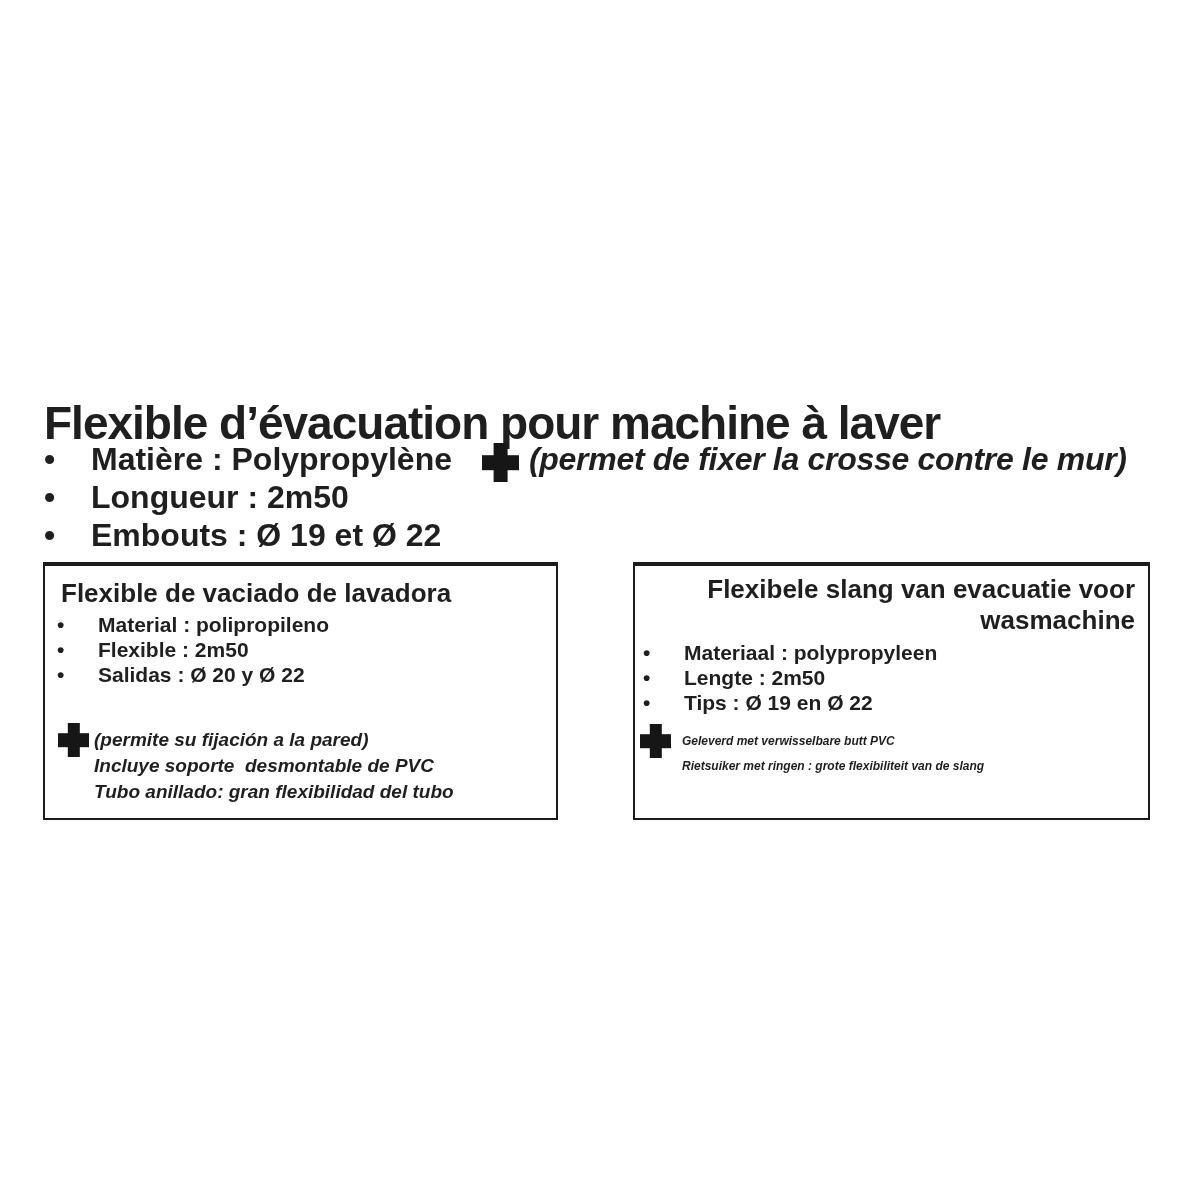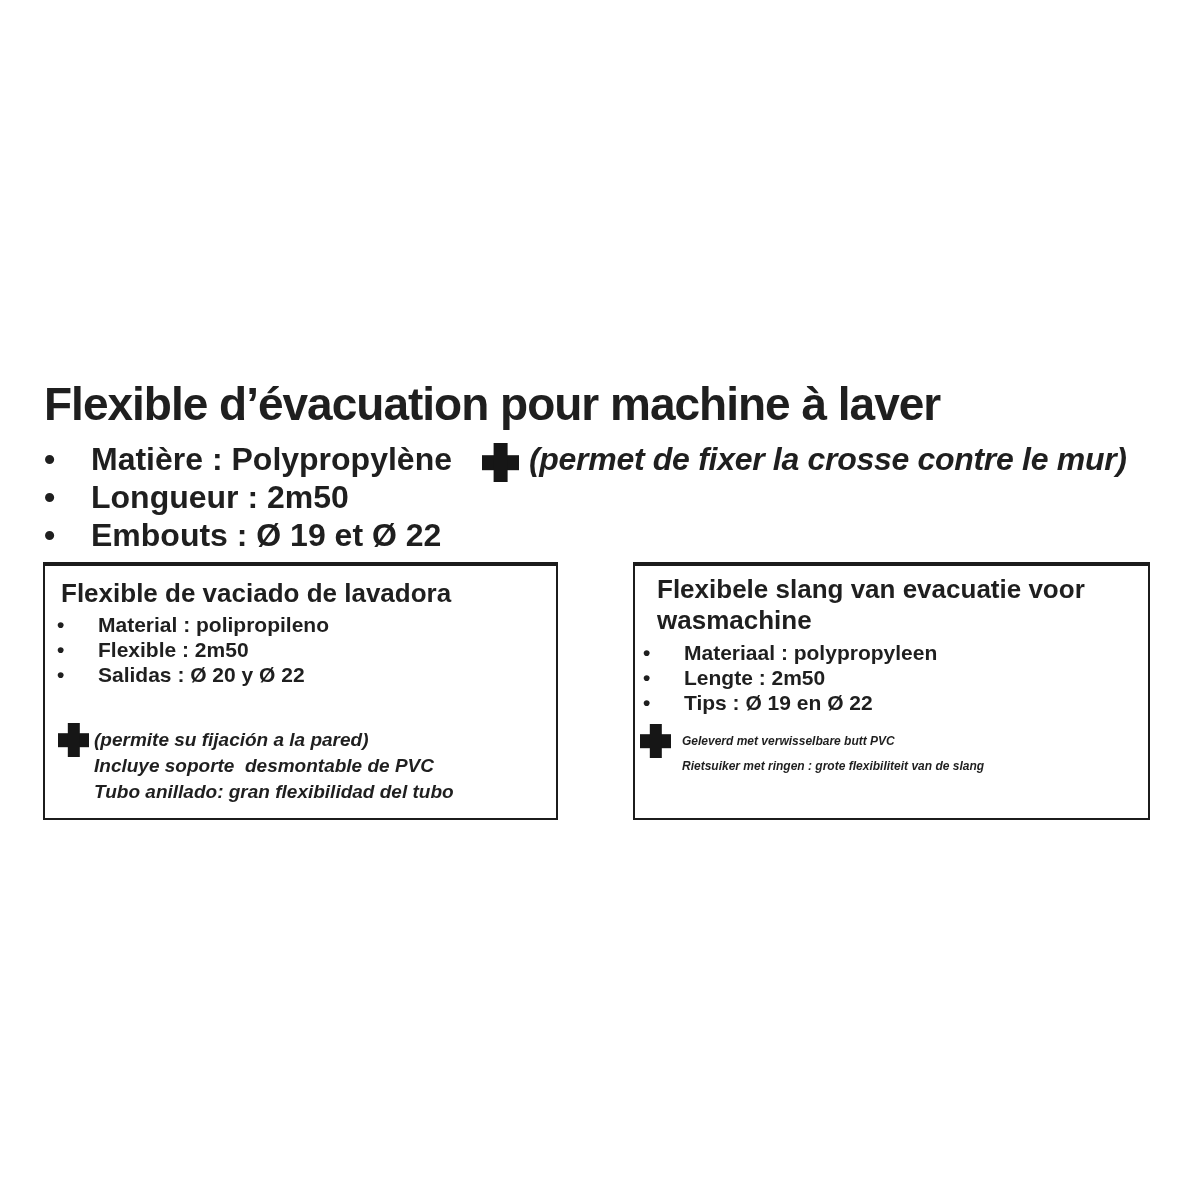--- a/index.html
+++ b/index.html
@@ -9,21 +9,21 @@
     font-family:"Liberation Sans","DejaVu Sans",sans-serif;
     font-weight:bold;
     color:#1f1f1f;
     position:relative;
     overflow:hidden;
   }
   .sheet { position:absolute; inset:0; }
 
   
   .title {
-    position:absolute; left:44px; top:350px;
+    position:absolute; left:44px; top:369px;
     font-size:46px; line-height:1.0; letter-spacing:-1px;
     white-space:pre;
   }
 
   
   .b-line { display:flex; align-items:baseline; }
   .b-line .marker { flex:0 0 auto; }
   .b-line .b-text { white-space:pre;margin-left:24px; }
 
   
@@ -58,21 +58,21 @@
   
   .box {
     position:absolute; top:562px; height:258px;
     box-sizing:border-box;
     border:2px solid #1c1c1c; border-top-width:4px;
     background:#ffffff;
   }
   .box-es { left:43px;  width:515px; }
   .box-nl { left:633px; width:517px; }
 
-  .box-title { position:absolute; font-size:26px; line-height:31px; }
+  .box-title { position:absolute; font-size:26px; line-height:31px;text-align:right; }
   .box-es .box-title { left:16px; top:12px; white-space:pre; }
   .box-nl .box-title { left:22px; top:8px; width:478px; }
 
   .box-list { position:absolute; font-size:21px; line-height:25px; }
   .box-es .box-list { left:12px; top:46px; }
   .box-nl .box-list { left:8px;  top:74px; }
   .box-list .marker { width:17px; }
 
   .box-plus { width:31px; height:34px; }
   .box-es .box-plus { left:13px; top:157px; }

